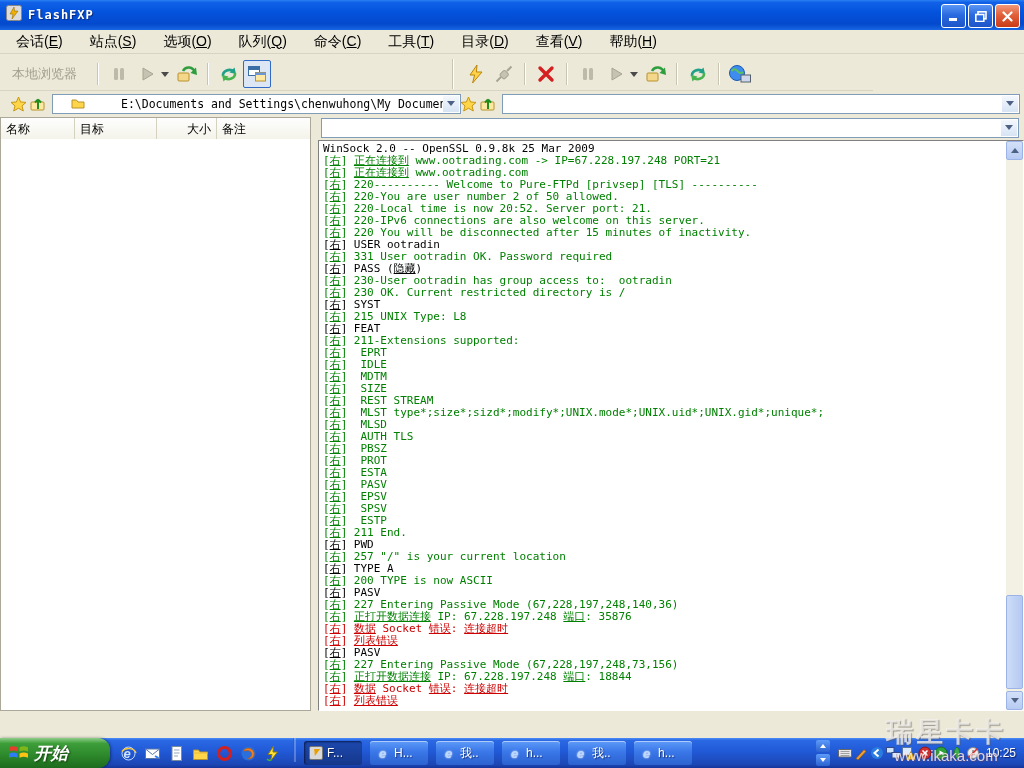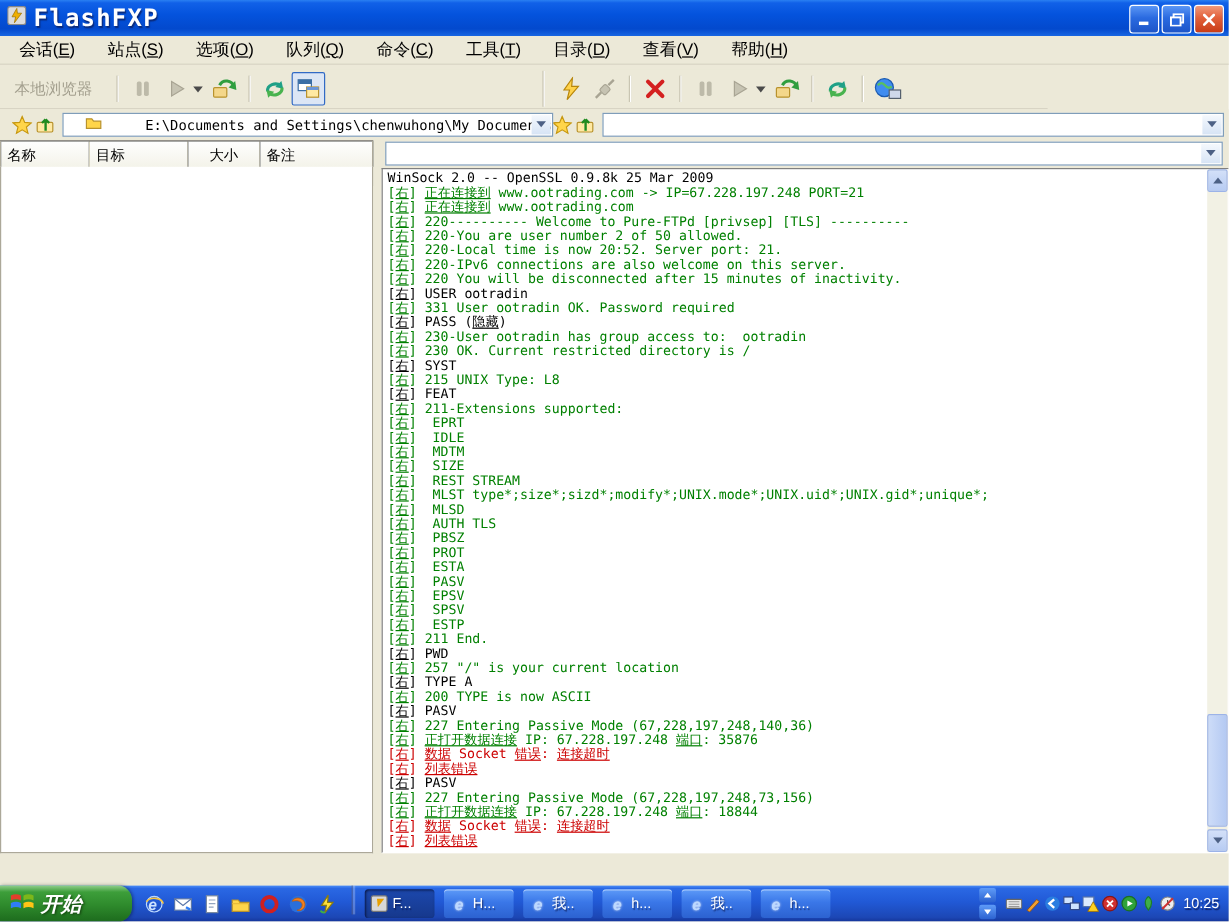--- a/index.html
+++ b/index.html
@@ -4,21 +4,21 @@
 <style>
   html,body{margin:0;padding:0;width:1024px;height:768px;overflow:hidden;
     font-family:"Liberation Sans",sans-serif;-webkit-font-smoothing:none;}
   #screen{position:relative;width:1024px;height:768px;background:#ece9d8;}
 
   
   .titlebar{position:absolute;left:0;top:0;width:1024px;height:30px;
     background:linear-gradient(to bottom,#2a80f2 0%,#1161e8 8%,#0453dd 40%,#0349cd 80%,#1866e2 100%);
     display:flex;align-items:center;padding-left:6px;box-sizing:border-box;}
   .title-text{color:#fff;font-family:"DejaVu Sans Mono",monospace;font-weight:bold;
-    font-size:20px;letter-spacing:1px;margin-left:6px;text-shadow:1px 1px 1px #0a2a7a;}
+    font-size:12px;letter-spacing:1px;margin-left:6px;text-shadow:1px 1px 1px #0a2a7a;}
   .win-btns{position:absolute;right:4px;top:4px;display:flex;gap:2px;}
   .wbtn{width:23px;height:22px;border:1px solid #fff;border-radius:3px;
     display:flex;align-items:center;justify-content:center;
     background:linear-gradient(to bottom,#5a96f5,#2a6ae0 45%,#1d55c8);}
   .wbtn.close{background:linear-gradient(to bottom,#f0997a,#e2603a 45%,#c83c17);}
 
   
   .menubar{position:absolute;left:0;top:30px;width:1024px;height:24px;background:#ece9d8;
     display:flex;align-items:center;padding-left:4px;box-sizing:border-box;
     border-bottom:1px solid #d8d4c4;font-size:14px;}
@@ -319,21 +319,21 @@
         <span class="path-text"></span>
         <span class="combo-drop"></span>
       </div>
     </div>
   </div>
 
   <div class="second-row">
     <div class="list-header">
         <div class="hcell" style="width: 74px;">名称</div>
         <div class="hcell" style="width: 82px;">目标</div>
-        <div class="hcell right" style="width: 60px; text-align: center;">大小</div>
+        <div class="hcell right" style="width: 60px;">大小</div>
         <div class="hcell" style="width: 93px; flex: 1 1 0%; border-right: none;">备注</div>
       </div>
     <div class="cmd-combo-wrap">
       <div class="combo">
         <span class="path-text"></span>
         <span class="combo-drop"></span>
       </div>
     </div>
   </div>
 
@@ -492,14 +492,18 @@
         <svg width="14" height="14">
             <circle cx="7" cy="7" r="5.5" fill="#eee" stroke="#888"></circle>
             <path d="M7 4 V7 L9 8.5" stroke="#555" fill="none"></path>
             <path d="M2.5 11.5 L11.5 2.5" stroke="#d03030" stroke-width="1.6"></path>
           </svg>
       </span>
       <span class="tray-time">10:25</span>
     </div>
   </div>
 
+  <div class="watermark">
+    <div class="wm-title">瑞星卡卡</div>
+    <div class="wm-url">www.ikaka.com</div>
+  </div>
 
 </div>
 
 </body></html>

